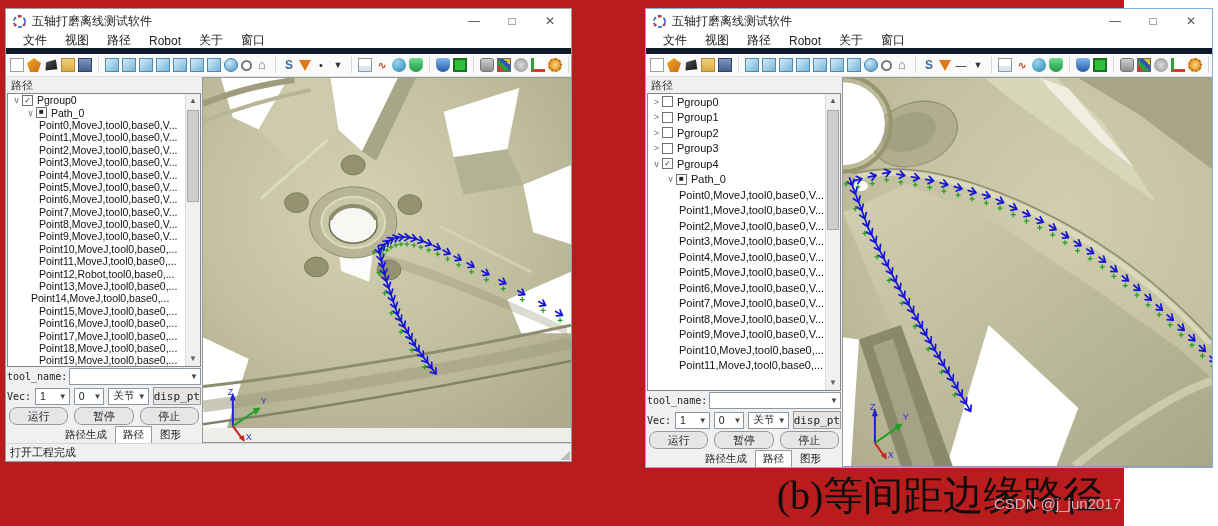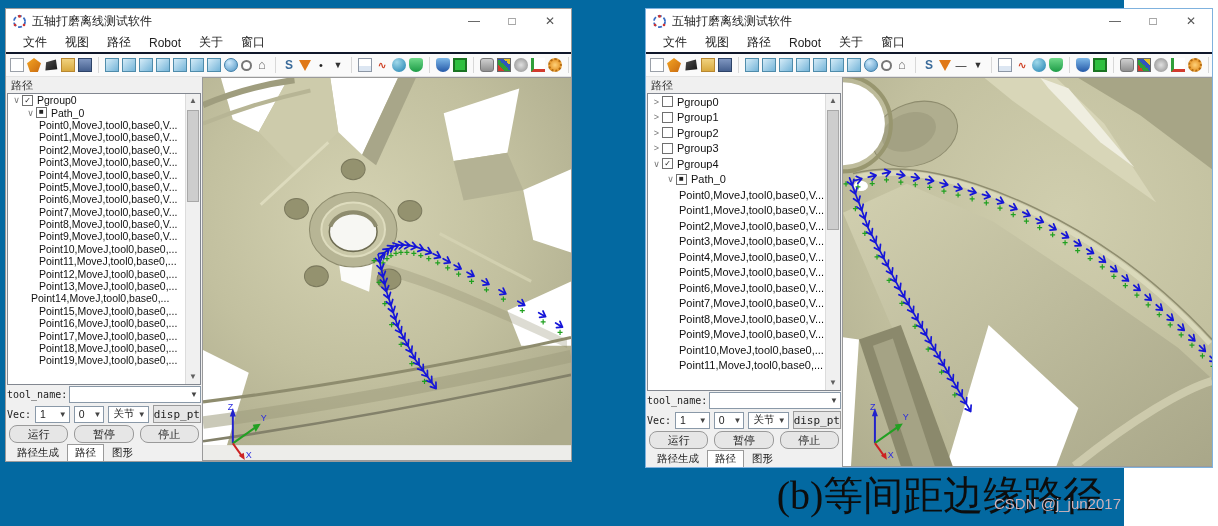--- a/index.html
+++ b/index.html
@@ -1,28 +1,28 @@
 <!DOCTYPE html>
 <html><head>
 <meta charset="utf-8">
 <style>
   html,body{margin:0;padding:0;background:#fff;width:1218px;height:526px;overflow:hidden;
     font-family:"Liberation Sans","DejaVu Sans",sans-serif;}
-  #stage{position:relative;width:1124px;height:526px;background:#0369a1;}
+  #stage{position:relative;width:1124px;height:526px;background:#b91c1c;}
   .appwin{position:absolute;background:#f0f0f0;border:1px solid #9c9c9c;display:flex;flex-direction:column;}
   .appwin *{box-sizing:border-box;}
   #win-b{border-color:#7fb2de;}
   
   .titlebar{height:24px;background:#fff;display:flex;align-items:center;padding:0 6px;flex:0 0 auto;}
   .appicon{width:15px;height:15px;margin-right:5px;flex:0 0 auto;}
   .title{font-size:12px;color:#222;flex:1 1 auto;white-space:nowrap;}
   .winbtns{display:flex;gap:24px;padding-right:8px;color:#555;font-size:12px;}
   .wbtn{cursor:default;width:14px;text-align:center;}
   
-  .menubar{height:21px;background:#fff;display:flex;align-items:center;padding-left:8px;gap:0;border-bottom:2px solid #0f172a;flex:0 0 auto;}
+  .menubar{height:21px;background:#fff;display:flex;align-items:center;padding-left:8px;gap:0;border-bottom:6px solid #0f172a;flex:0 0 auto;}
   .menuitem{font-size:12px;color:#222;padding:0 9px;white-space:nowrap;}
   
   .toolbar{height:23px;background:#fafafa;border-bottom:1px solid #e3e3e3;display:flex;align-items:center;padding:0 4px;flex:0 0 auto;overflow:hidden;}
   .tb-icons{display:flex;align-items:center;gap:3px;flex:0 0 auto;}
   .tbi{width:14px;height:14px;display:inline-flex;align-items:center;justify-content:center;
     font-size:11px;line-height:14px;color:#444;flex:0 0 auto;}
   .tb-sep{width:1px;height:16px;background:#d8d8d8;margin:0 3px;flex:0 0 auto;}
   .tbi-new-file{background:#fff;border:1px solid #9aa0a8;}
   .tbi-import-model{background:linear-gradient(135deg,#f5a623,#c96a10);clip-path:polygon(50% 0,100% 38%,78% 100%,22% 100%,0 38%);}
   .tbi-export-model{background:linear-gradient(135deg,#555,#111);clip-path:polygon(15% 30%,85% 10%,95% 80%,10% 90%);}
@@ -65,21 +65,21 @@
   .vscroll{position:absolute;top:0;right:0;bottom:0;width:15px;background:#f0f0f0;border-left:1px solid #dcdcdc;}
   .varrow{position:absolute;left:0;width:14px;height:14px;text-align:center;font-size:8px;color:#606060;line-height:14px;}
   .vthumb{position:absolute;left:1px;width:12px;background:#cdcdcd;border:1px solid #a8a8a8;}
   
   .ctl-row{display:flex;align-items:center;flex:0 0 auto;padding:1px 0;}
   .mono{font-family:"DejaVu Sans Mono","Liberation Mono",monospace;font-size:10px;color:#222;}
   .combo{display:inline-flex;align-items:center;justify-content:space-between;background:#fff;border:1px solid #8a99a8;height:17px;font-size:10.5px;color:#222;padding:0 2px 0 4px;}
   .btn{display:inline-flex;align-items:center;justify-content:center;background:#e6e6e6;border:1px solid #9a9a9a;height:18px;font-size:11px;color:#222;}
   .btn-row{display:flex;gap:6px;padding:1px 2px;flex:0 0 auto;}
   .btn-row .btn{flex:1 1 0;border-radius:8px;}
-  .tab-row{display:flex;align-items:flex-end;height:17px;padding-left:2px;flex:0 0 auto;}
+  .tab-row{display:flex;align-items:flex-end;height:17px;padding-left:2px;flex:0 0 auto;margin-left:48px;}
   .tab{font-size:10.5px;color:#222;padding:1px 7px;border:1px solid transparent;border-bottom:0;}
   .tab.active{background:#fff;border-color:#9a9a9a;}
   
   .viewport{flex:1 1 auto;background:#fff;border:1px solid #9a9a9a;border-right:0;min-width:0;position:relative;}
   .viewport svg{display:block;width:100%;height:100%;}
   
   .statusbar{height:18px;background:#f0f0f0;border-top:1px solid #d5d5d5;display:flex;align-items:center;
     padding:0 4px;font-size:11px;color:#222;flex:0 0 auto;position:relative;}
   .grip{position:absolute;right:1px;bottom:1px;width:11px;height:11px;
     background:linear-gradient(135deg,transparent 55%,#bdbdbd 55%);}
@@ -204,21 +204,21 @@
               <div class="trow" style="padding-left: 31px;">
                 <span class="tlabel">Point9,MoveJ,tool0,base0,V...</span>
               </div>
               <div class="trow" style="padding-left: 31px;">
                 <span class="tlabel">Point10,MoveJ,tool0,base0,...</span>
               </div>
               <div class="trow" style="padding-left: 31px;">
                 <span class="tlabel">Point11,MoveJ,tool0,base0,...</span>
               </div>
               <div class="trow" style="padding-left: 31px;">
-                <span class="tlabel">Point12,MoveJ,tool0,base0,...</span>
+                <span class="tlabel">Point12,Robot,tool0,base0,...</span>
               </div>
               <div class="trow" style="padding-left: 31px;">
                 <span class="tlabel">Point13,MoveJ,tool0,base0,...</span>
               </div>
               <div class="trow" style="padding-left: 23px;">
                 <span class="tlabel">Point14,MoveJ,tool0,base0,...</span>
               </div>
               <div class="trow" style="padding-left: 31px;">
                 <span class="tlabel">Point15,MoveJ,tool0,base0,...</span>
               </div>
@@ -393,20 +393,24 @@
             <line x1="30" y1="352" x2="52" y2="337" stroke="#22a022" stroke-width="2"></line>
             <path d="M50,334 L58,333 L53,341 Z" fill="#22a022"></path>
             <line x1="30" y1="352" x2="39" y2="364" stroke="#cc2222" stroke-width="2"></line>
             <path d="M36,364 L42,368 L41,361 Z" fill="#cc2222"></path>
             <text x="25" y="320" font-size="9" fill="#2a2ae0">Z</text>
             <text x="58" y="330" font-size="9" fill="#2a2ae0">Y</text>
             <text x="43" y="366" font-size="9" fill="#2a2ae0">X</text>
           </g>
         </svg>
       </div>
+    </div>
+    <div class="statusbar">
+      <span>打开工程完成</span>
+      <span class="grip"></span>
     </div>
   </div>
 
   <div class="appwin" id="win-b" style="left:645px;top:8px;width:566px;height:458px;">
     <div class="titlebar">
       <span class="appicon">
         <svg viewBox="0 0 15 15" width="15" height="15">
             <circle cx="7.5" cy="7.5" r="5.6" fill="#fff" stroke="#3a6cc4" stroke-width="1.8" stroke-dasharray="4 2"></circle>
             <circle cx="7.5" cy="2.3" r="1.5" fill="#cc3333"></circle>
             <circle cx="3" cy="11" r="1.3" fill="#cc3333"></circle>

